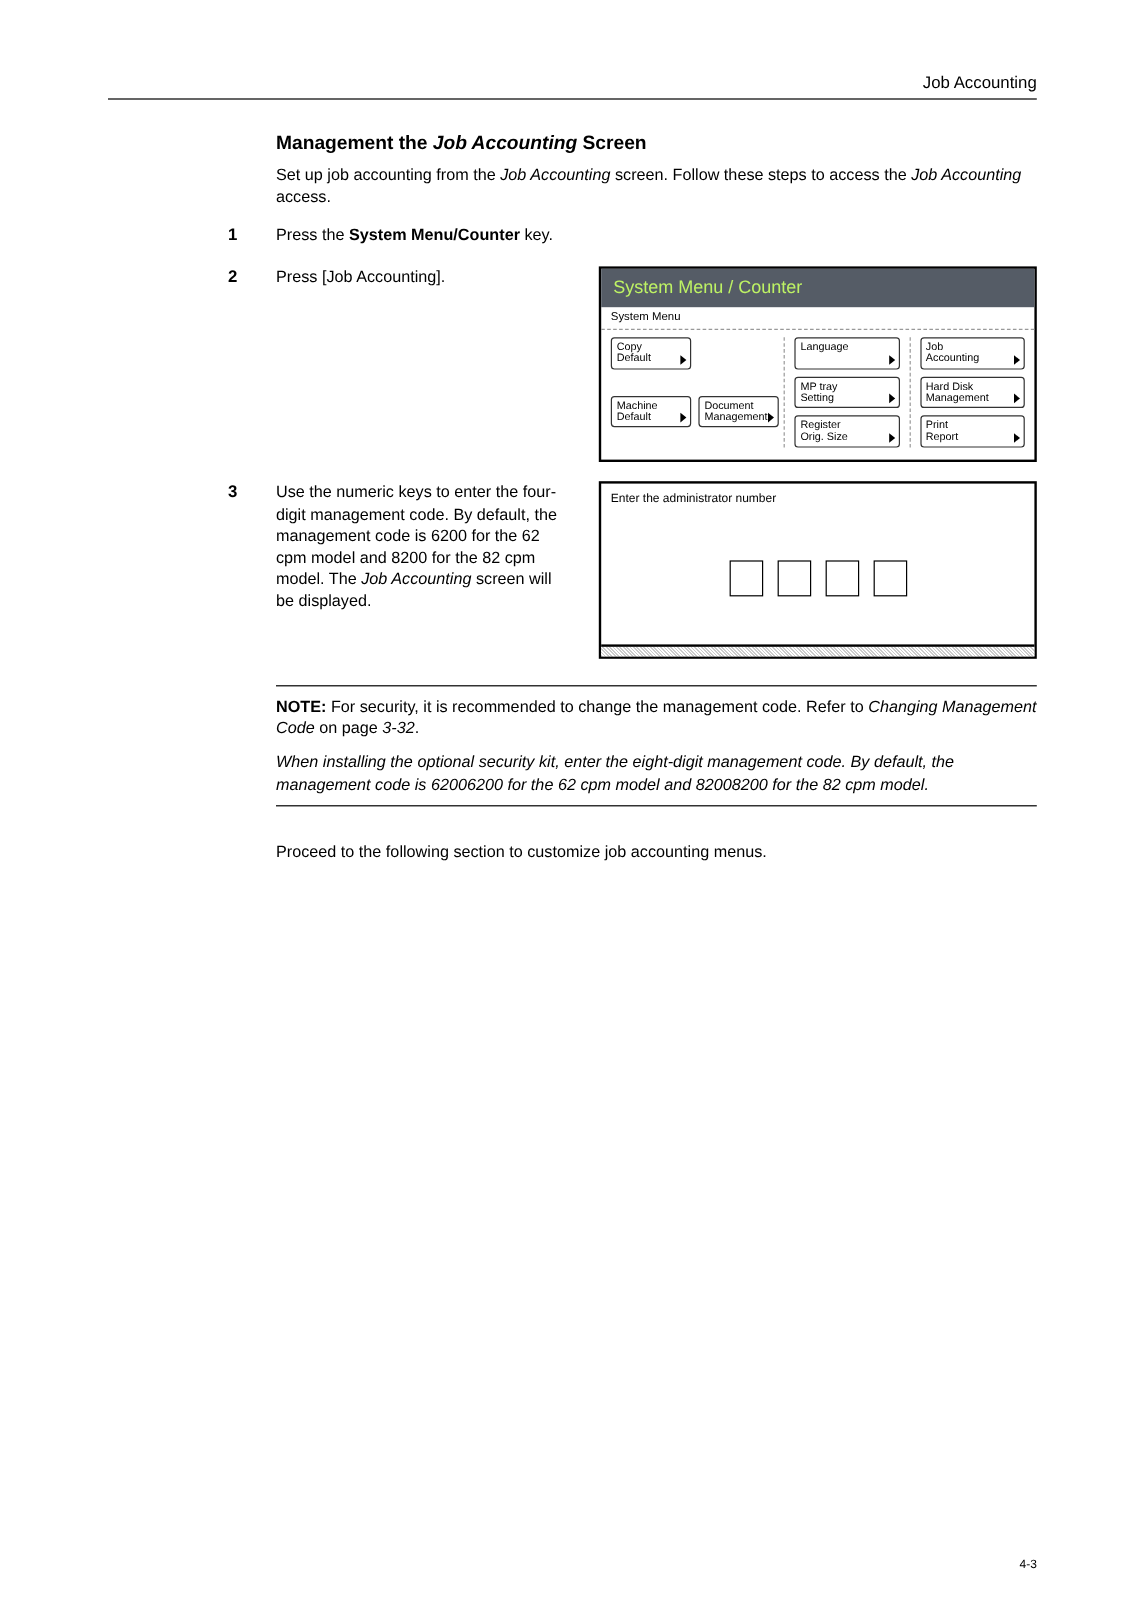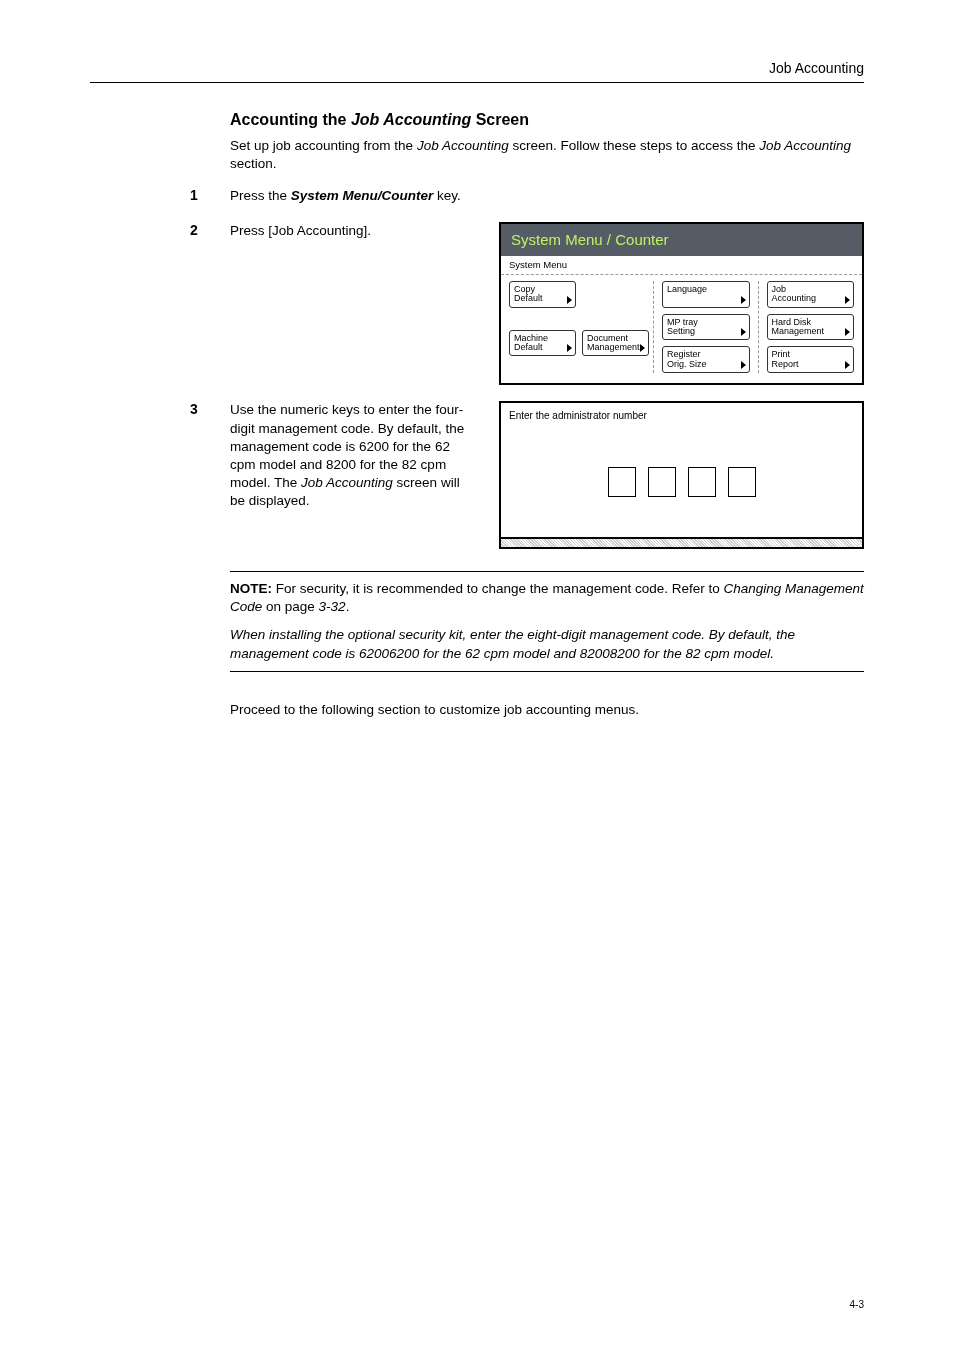--- a/index.html
+++ b/index.html
@@ -47,21 +47,21 @@
     margin-left: -40px;
     font-weight: bold;
     font-size: 14px;
     flex-shrink: 0;
   }
   .step-body {
     flex: 1;
     font-size: 13.5px;
     line-height:1.35;
   }
-  .step-body .bold { font-weight: bold; font-style: italic; }
+  .step-body .bold { font-weight: bold; }
   .step-body .ital { font-style: italic; }
   .step-split {
     display: flex;
     gap: 24px;
     align-items: flex-start;
   }
   .step-text-col { flex: 0 0 245px; }
   .screen-col { flex: 1; }
 
   
@@ -182,25 +182,25 @@
 <body>
 
 <div class="page">
 
   <div class="header-right">Job Accounting</div>
   <hr class="hr-line">
 
   <div class="content">
 
     <div class="section-heading">
-      <span>Accounting the </span><span class="ital">Job Accounting</span><span> Screen</span>
+      <span>Management the </span><span class="ital">Job Accounting</span><span> Screen</span>
     </div>
 
     <div class="intro">
-      <span>Set up job accounting from the </span><span class="ital">Job Accounting</span><span> screen. Follow these steps to access the </span><span class="ital">Job Accounting</span><span> section.</span>
+      <span>Set up job accounting from the </span><span class="ital">Job Accounting</span><span> screen. Follow these steps to access the </span><span class="ital">Job Accounting</span><span> access.</span>
     </div>
 
     <div class="step-row">
       <div class="step-num">1</div>
       <div class="step-body">
         <span>Press the </span><span class="bold">System Menu/Counter</span><span> key.</span>
       </div>
     </div>
 
     <div class="step-row">

